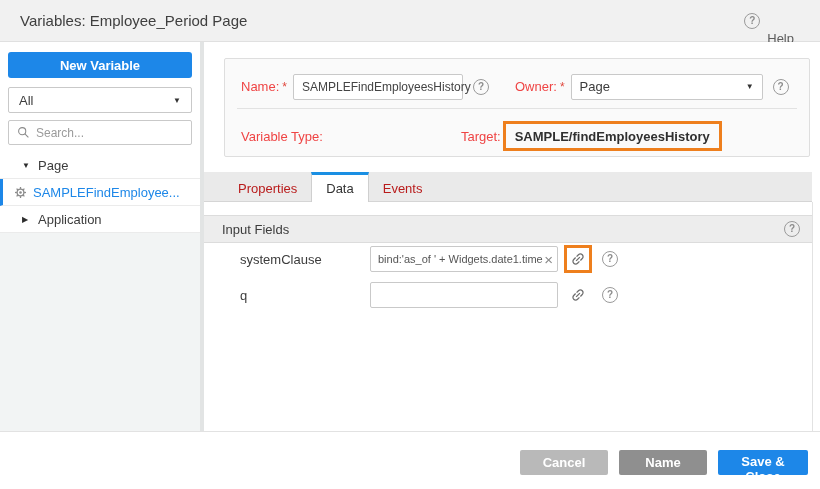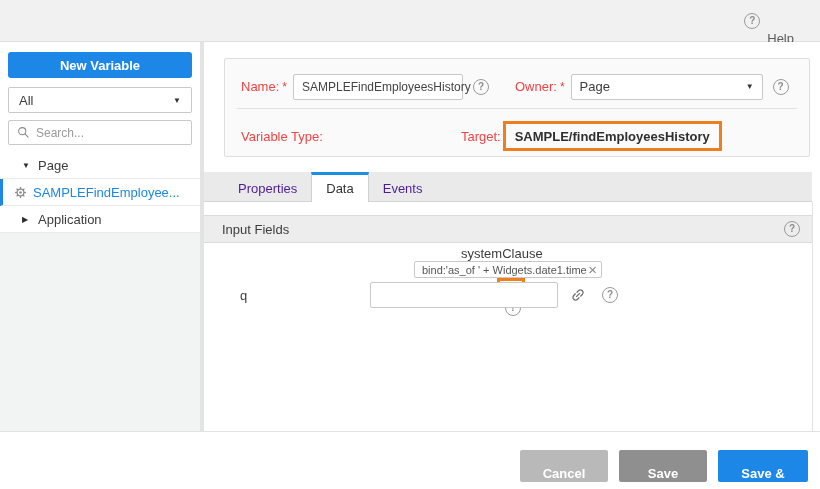--- a/index.html
+++ b/index.html
@@ -70,21 +70,21 @@
   .select .caret { margin-left:auto; font-size:8px; color:#333; }
 
   .hl-orange { border:3px solid #ee7f1d; height:30px; display:flex; align-items:center;
                padding:0 9px; font-size:13px; font-weight:bold; color:#2f2f2f;
                background:transparent; white-space:nowrap; }
 
   
   .tabbar { position:absolute; left:0; top:130px; width:608px; height:30px;
             background:#eaeaea; border-bottom:1px solid #d5d5d5;
             display:flex; align-items:stretch; padding-left:20px; }
-  .tab { display:flex; align-items:center; padding:0 14px; font-size:13px; color:#4c1d95;
+  .tab { display:flex; align-items:center; padding:0 14px; font-size:13px; color:#b91c1c;
          cursor:pointer; border-top:3px solid transparent; }
   .tab.active { background:#fff; color:#333; border-top:3px solid #1a8fe3;
                 border-left:1px solid #cfcfcf; border-right:1px solid #cfcfcf;
                 margin-bottom:-1px; }
 
   
   .section-hdr { position:absolute; left:0; top:173px; width:608px; height:28px;
                  background:#ededed; border-top:1px solid #dcdcdc; border-bottom:1px solid #dcdcdc;
                  display:flex; align-items:center; padding:0 12px 0 18px; }
   .section-hdr .stitle { font-size:13px; color:#3c3c3c; }
@@ -93,42 +93,43 @@
   .if-row { position:absolute; left:0; width:608px; height:26px; display:flex; align-items:center; }
   .if-row .rlabel { font-size:13px; color:#3c3c3c; margin-left:36px; width:130px; }
   .bind-input { width:188px; height:26px; border:1px solid #c9c9c9; border-radius:2px;
                 background:#fff; display:flex; align-items:center; padding:0 3px 0 7px; }
   .bind-input .btext { flex:1; font-size:11px; color:#555; white-space:nowrap; overflow:hidden; }
   .bind-input .clear { font-size:15px; color:#8a8a8a; cursor:pointer; line-height:1; padding:0 1px; }
   .link-wrap { width:28px; height:28px; display:flex; align-items:center; justify-content:center;
                margin-left:6px; cursor:pointer; }
   .link-wrap.boxed { border:3px solid #ee7f1d; }
   .if-row .qmark { margin-left:10px; cursor:pointer; }
-  .row-sc { top:204px;flex-direction:column; }
+  .row-sc { top:204px; }
   .row-q  { top:240px; }
 
   
   .footer { position:absolute; left:0; top:431px; width:820px; height:58px;
             background:#fff; border-top:1px solid #e2e2e2;
             display:flex; justify-content:flex-end; align-items:flex-start;
             gap:11px; padding:18px 12px 0 0; }
   .fbtn { height:25px; border:none; border-radius:2px; color:#fff; font-size:13px;
-          font-weight:bold; cursor:pointer; font-family:inherit; padding:16px 10px; }
+          font-weight:bold; cursor:pointer; font-family:inherit; padding:4px 10px; }
   .fbtn.cancel { width:88px; background:#b9b9b9; }
   .fbtn.save { width:88px; background:#8f8f8f; }
   .fbtn.saveclose { width:90px; background:#1d87e8; }
 
   .rot { transform:rotate(-45deg); }
 </style>
 </head>
 <body>
 
 <div class="window">
 
   <div class="titlebar">
+    <div class="title">Variables: Employee_Period Page</div>
     <div class="help">
       <span class="qmark">?</span>
       <span class="label">Help</span>
     </div>
   </div>
 
   <div class="sidebar">
     <button class="btn-new">New Variable</button>
 
     <div class="filter-select">
@@ -242,17 +243,17 @@
         </svg>
       </div>
       <span class="qmark">?</span>
     </div>
 
     <div class="main-right-border"></div>
   </div>
 
   <div class="footer">
     <button class="fbtn cancel">Cancel</button>
-    <button class="fbtn save">Save</button>
+    <button class="fbtn save">Name</button>
     <button class="fbtn saveclose">Save &amp; Close</button>
   </div>
 
 </div>
 
 </body></html>

